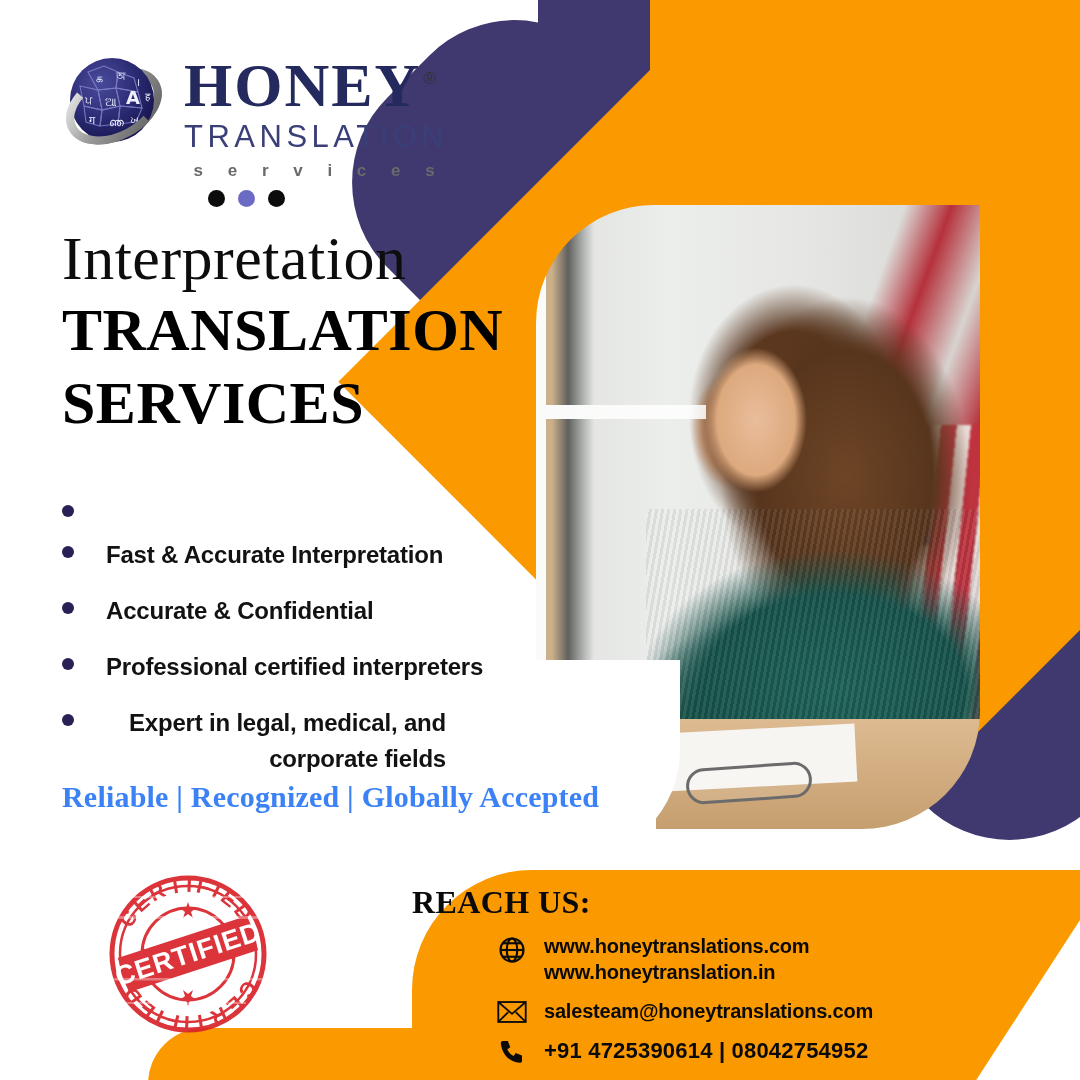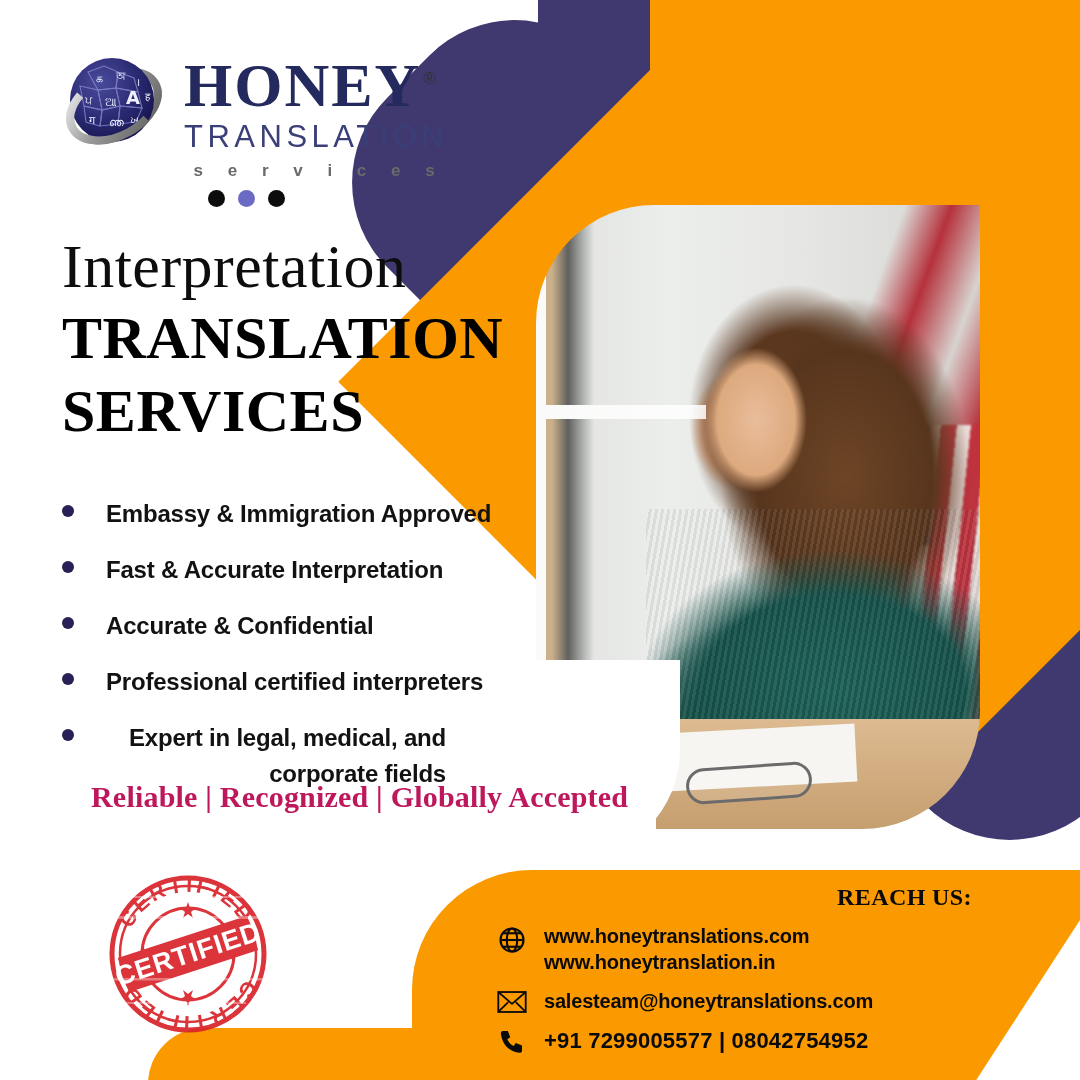--- a/index.html
+++ b/index.html
@@ -160,21 +160,21 @@
   .logo-services{
     font-family:"Liberation Sans", sans-serif;
     font-size:17px;letter-spacing:10px;color:#6a6a6a;font-weight:700;
     margin-top:6px;text-align:center;padding-left:6px;
   }
   .dots{position:absolute;left:208px;top:190px;display:flex;gap:13px;z-index:6;}
   .dot{width:17px;height:17px;border-radius:50%;background:#0c0c0c;}
   .dot.mid{background:#6B6BC4;}
 
   
-  .headline{position:absolute;left:62px;top:234px;z-index:6;}
+  .headline{position:absolute;left:62px;top:226px;z-index:6;}
   .h-script{
     font-family:"Liberation Serif", serif;
     font-size:62px;font-weight:400;color:#0d0d0d;line-height:1.05;
     letter-spacing:.5px;
   }
   .h-main{
     font-family:"Liberation Serif", serif;
     font-size:60px;font-weight:700;color:#000000;line-height:1.12;
     letter-spacing:.5px;margin-top:6px;
   }
@@ -189,21 +189,21 @@
   .bullet .btxt{
     font-family:"Liberation Sans", sans-serif;
     font-size:24px;font-weight:700;color:#121212;line-height:1.5;
     letter-spacing:-.2px;
   }
 
   
   .tagline{
     position:absolute;left:62px;top:780px;z-index:6;
     font-family:"Liberation Serif", serif;
-    font-size:30px;font-weight:700;color:#be185d;letter-spacing:.2px;margin-left:29px;
+    font-size:30px;font-weight:700;color:#3b82f6;letter-spacing:.2px;
   }
 
   
   .orange-lower-band{
     position:absolute;left:148px;top:1028px;width:620px;height:80px;
     background:#FB9900;border-radius:56px 0 0 0;z-index:2;
   }
   .contact-card{
     position:absolute;left:412px;top:870px;width:700px;height:215px;
     background:#FB9900;
@@ -212,22 +212,22 @@
   }
   .contact-card::after{
     content:"";position:absolute;right:-1px;bottom:0;width:140px;height:216px;
     background:#ffffff;
     clip-path:polygon(100% 0,100% 100%,0 100%);
     border-radius:0 0 0 0;
   }
   .contact-inner{position:absolute;left:412px;top:870px;width:700px;height:215px;z-index:5;}
   .reach-title{
     font-family:"Liberation Serif", serif;
-    font-weight:700;font-size:24px;color:#0a0a0a;letter-spacing:.4px;
-    text-align:right;width:560px;margin-top:14px;
+    font-weight:700;font-size:32px;color:#0a0a0a;letter-spacing:.4px;
+    text-align:left;width:560px;margin-top:14px;
   }
   .crow{display:flex;align-items:flex-start;margin-left:78px;margin-top:12px;}
   .crow .cicon{width:44px;flex:0 0 auto;display:flex;align-items:center;justify-content:center;padding-top:2px;}
   .crow .ctxt{
     font-family:"Liberation Sans", sans-serif;
     font-weight:700;font-size:20px;color:#0a0a0a;line-height:1.32;margin-left:10px;
     letter-spacing:-.2px;
   }
   .crow.phone .ctxt{font-size:22px;letter-spacing:.2px;}
 
@@ -316,21 +316,20 @@
 
   <div class="headline">
     <div class="h-script">Interpretation</div>
     <div class="h-main">TRANSLATION</div>
     <div class="h-main">SERVICES</div>
   </div>
 
   <div class="bullets">
     <div class="bullet">
       <span class="bdot"></span>
-      <span class="btxt">Embassy &amp; Immigration Approved</span>
     </div>
     <div class="bullet">
       <span class="bdot"></span>
       <span class="btxt">Fast &amp; Accurate Interpretation</span>
     </div>
     <div class="bullet">
       <span class="bdot"></span>
       <span class="btxt">Accurate &amp; Confidential</span>
     </div>
     <div class="bullet">
@@ -378,21 +377,21 @@
       </span>
       <span class="ctxt">salesteam@honeytranslations.com</span>
     </div>
 
     <div class="crow phone">
       <span class="cicon">
         <svg width="30" height="30" viewBox="0 0 24 24" fill="#0a0a0a" aria-hidden="true">
           <path d="M4.6 2.4h4.1l1.9 5-2.4 1.6c1 2.4 2.7 4.2 5.1 5.4l1.7-2.4 5 1.9v4.2c0 1.1-.9 1.8-2 1.7C9.9 19 4.2 13.3 3.1 4.6 3 3.4 3.6 2.4 4.6 2.4z"></path>
         </svg>
       </span>
-      <span class="ctxt">+91 7299005577  |  08042754952</span>
+      <span class="ctxt">+91 4725390614  |  08042754952</span>
     </div>
   </div>
 
   <div class="stamp">
     <svg width="164" height="164" viewBox="0 0 164 164" aria-hidden="true">
       <defs>
         <path id="arcTop" d="M 82,82 m -62,0 a 62,62 0 1,1 124,0" fill="none"></path>
         <path id="arcBot" d="M 82,82 m 62,0 a 62,62 0 1,1 -124,0" fill="none"></path>
         <clipPath id="stampClip">
             <circle cx="82" cy="82" r="80"></circle>

